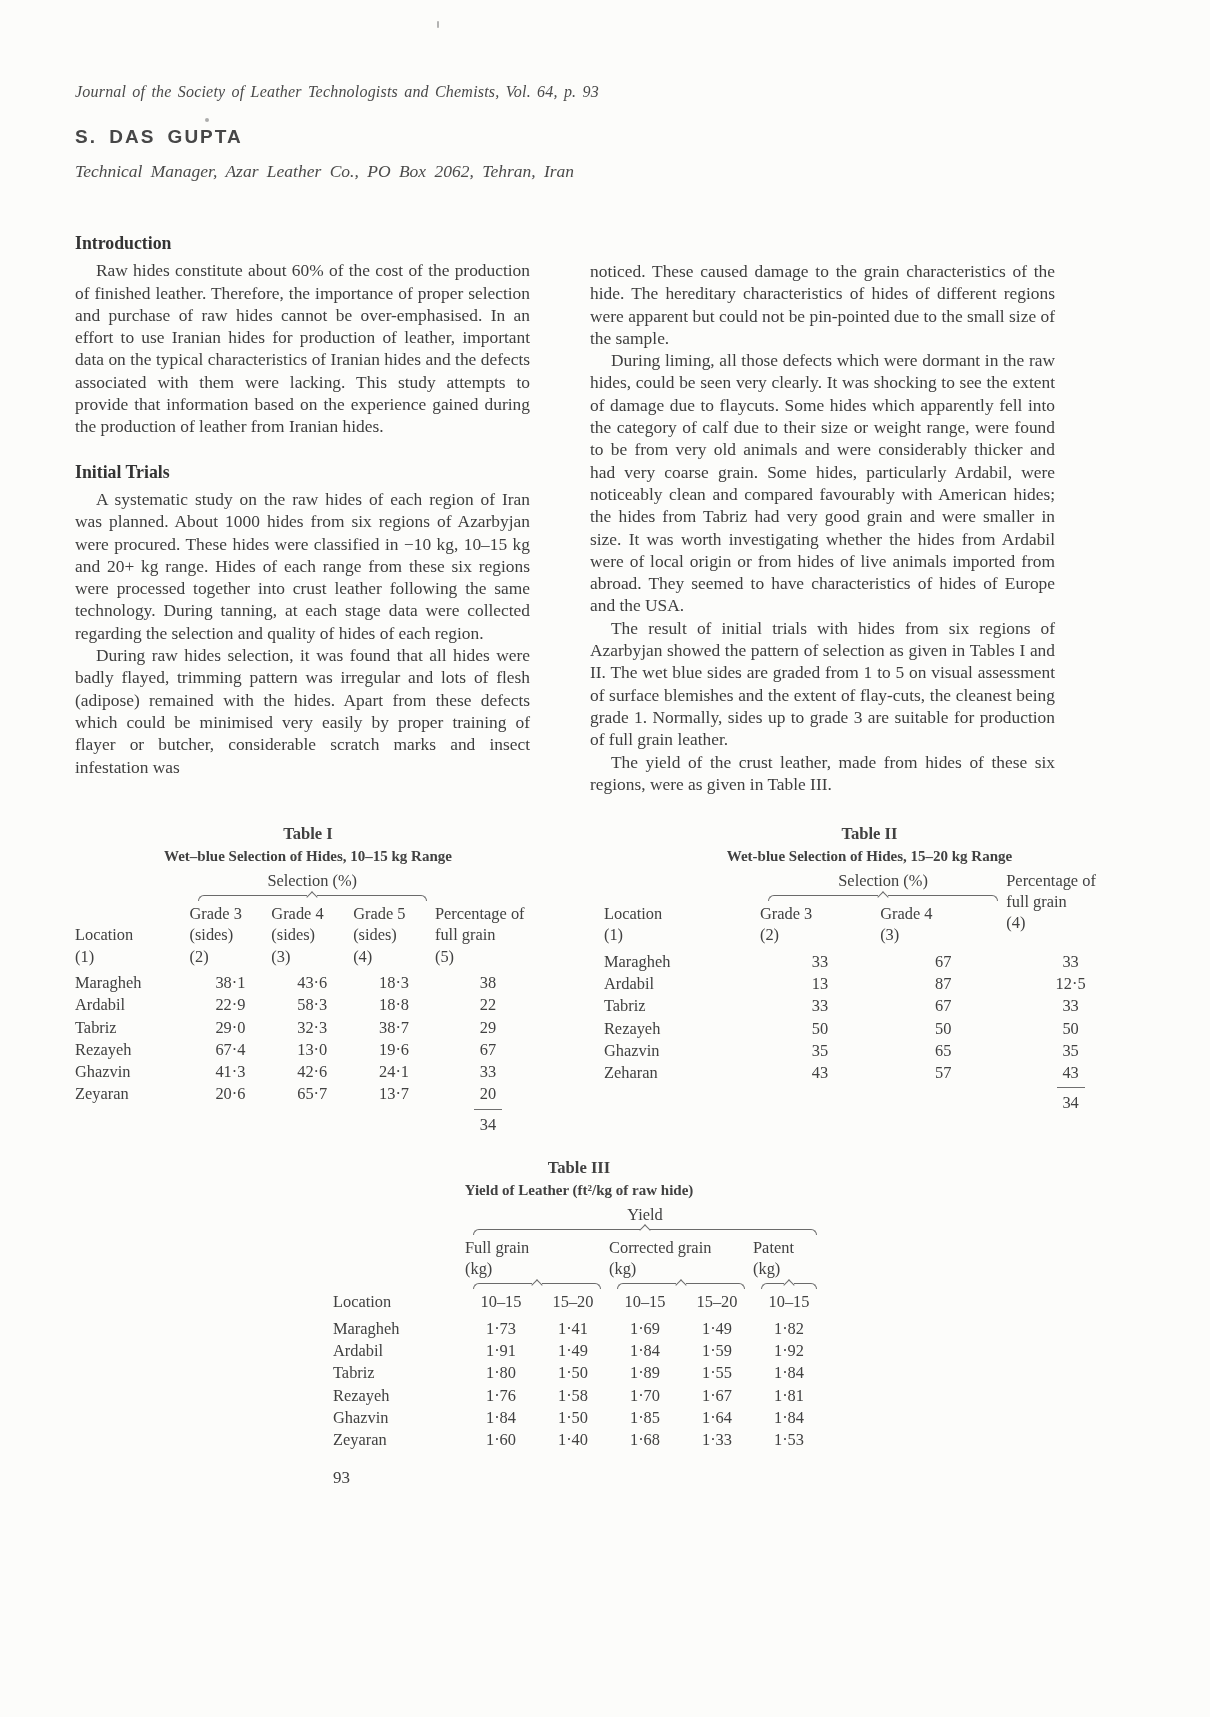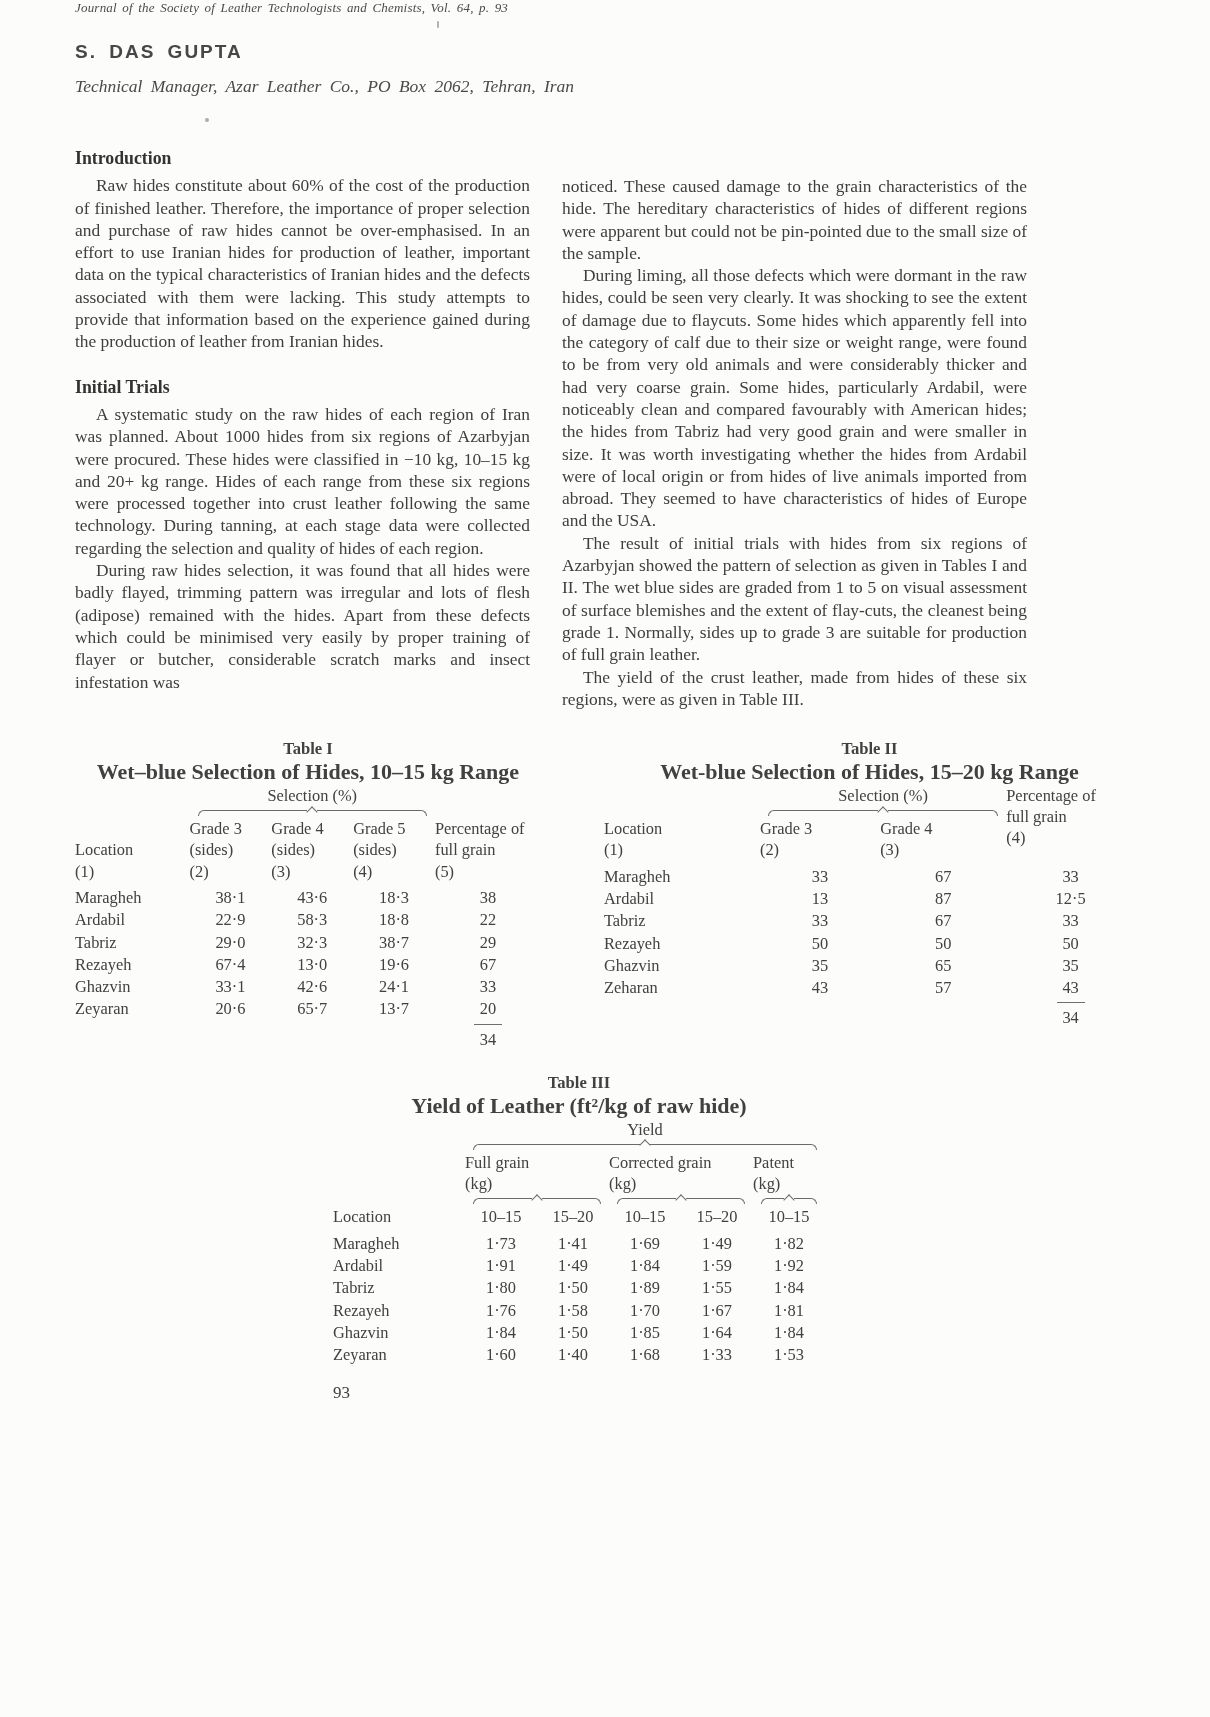--- a/index.html
+++ b/index.html
@@ -9,22 +9,23 @@
     margin:0 auto;
     background:#fcfcfa;
     overflow:hidden;
     color:#3c3c3c;
     font-family:"Liberation Serif", serif;
   }
   .content{padding:0 75px;}
 
   
   .journal-line{
+    padding-top:83px;
     font-style:italic;
-    font-size:13px;
+    font-size:16px;
     color:#4a4a4a;
     letter-spacing:0.2px;
     word-spacing:2px;
   }
   .paper-title{
     margin-top:42px;
     font-family:"Liberation Sans", sans-serif;
     font-weight:bold;
     font-size:30px;
     letter-spacing:0.6px;
@@ -44,21 +45,21 @@
     margin-top:13px;
     font-style:italic;
     font-size:17.5px;
     word-spacing:4px;
     color:#4a4a4a;
   }
 
   
   .columns{
     display:flex;
-    gap:32px;
+    gap:60px;
     margin-top:50px;
   }
   .col{
     text-align:justify;
     font-size:17.4px;
     line-height:22.3px;
     color:#3e3e3e;
   }
   .col-left{width:455px;}
   .col-right{width:465px;padding-top:28px;}
@@ -84,21 +85,21 @@
     color:#414141;
   }
   .tbl-title{
     font-weight:bold;
     text-align:center;
     font-size:16.6px;
   }
   .tbl-subtitle{
     font-weight:bold;
     text-align:center;
-    font-size:22px;
+    font-size:15px;
     margin-top:2px;
   }
   table{border-collapse:collapse;table-layout:fixed;margin-top:2px;}
   td{padding:0;vertical-align:top;}
   td.th{white-space:pre-line;}
   td.th-bottom{vertical-align:bottom;}
   td.sel{text-align:center;}
   td.loc{text-align:left;}
   td.num{text-align:center;}
   tr.data-row td{padding-top:1px;}
@@ -246,21 +247,21 @@
           </tr>
           <tr class="data-row">
             <td class="loc">Rezayeh</td>
             <td class="num">67·4</td>
             <td class="num">13·0</td>
             <td class="num">19·6</td>
             <td class="num">67</td>
           </tr>
           <tr class="data-row">
             <td class="loc">Ghazvin</td>
-            <td class="num">33·1</td>
+            <td class="num">41·3</td>
             <td class="num">42·6</td>
             <td class="num">24·1</td>
             <td class="num">33</td>
           </tr>
           <tr class="data-row">
             <td class="loc">Zeyaran</td>
             <td class="num">20·6</td>
             <td class="num">65·7</td>
             <td class="num">13·7</td>
             <td class="num">20</td>

